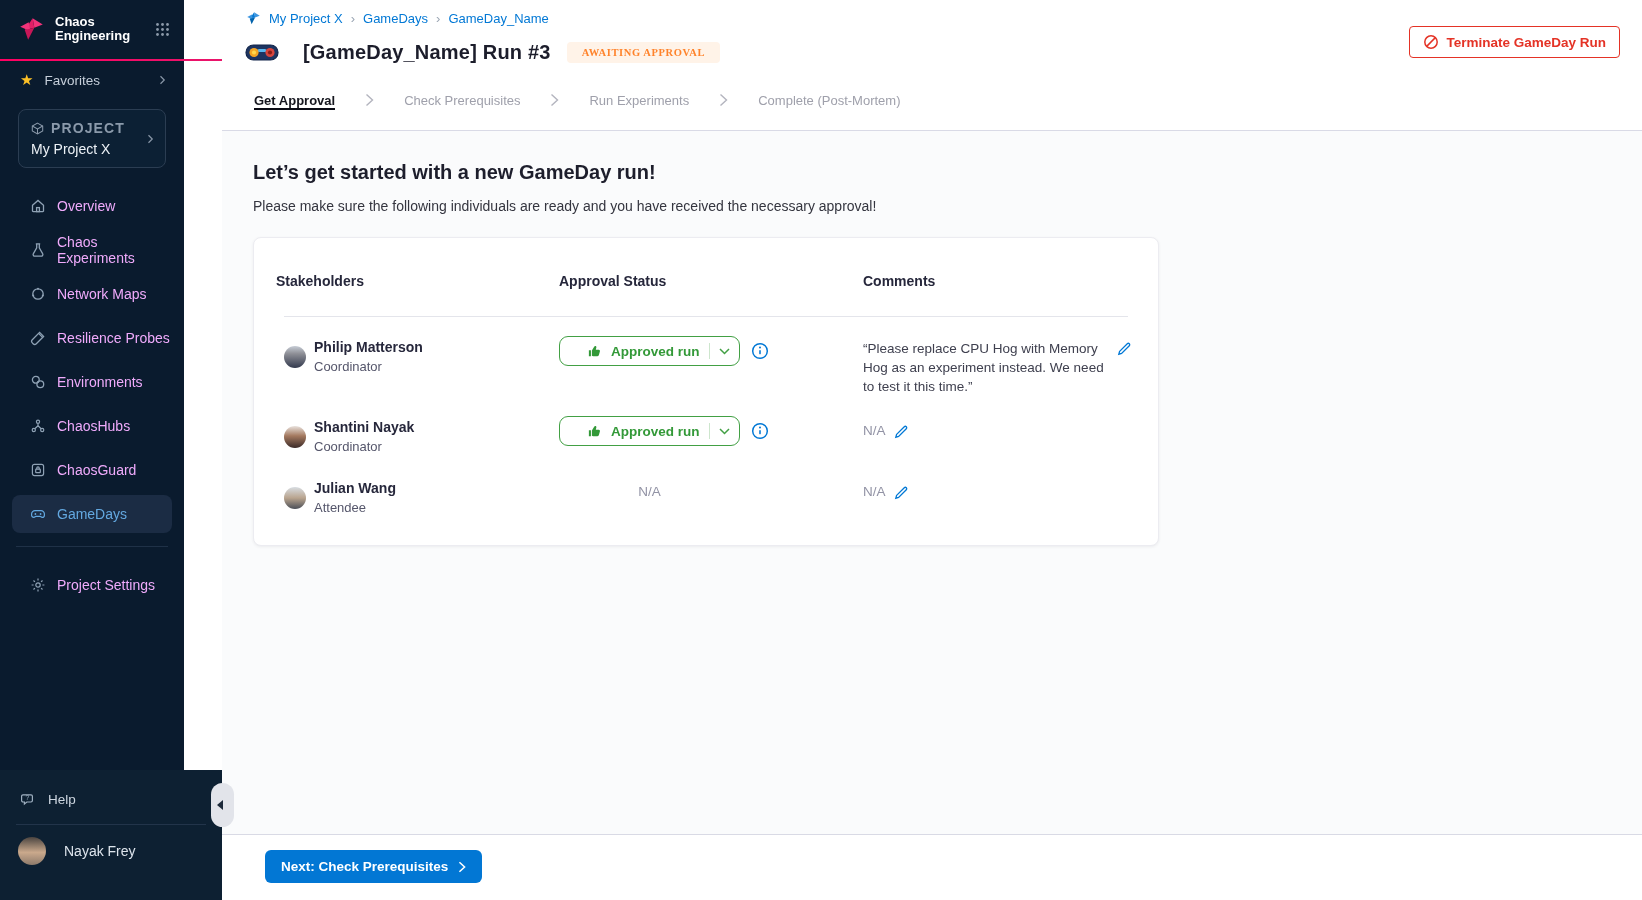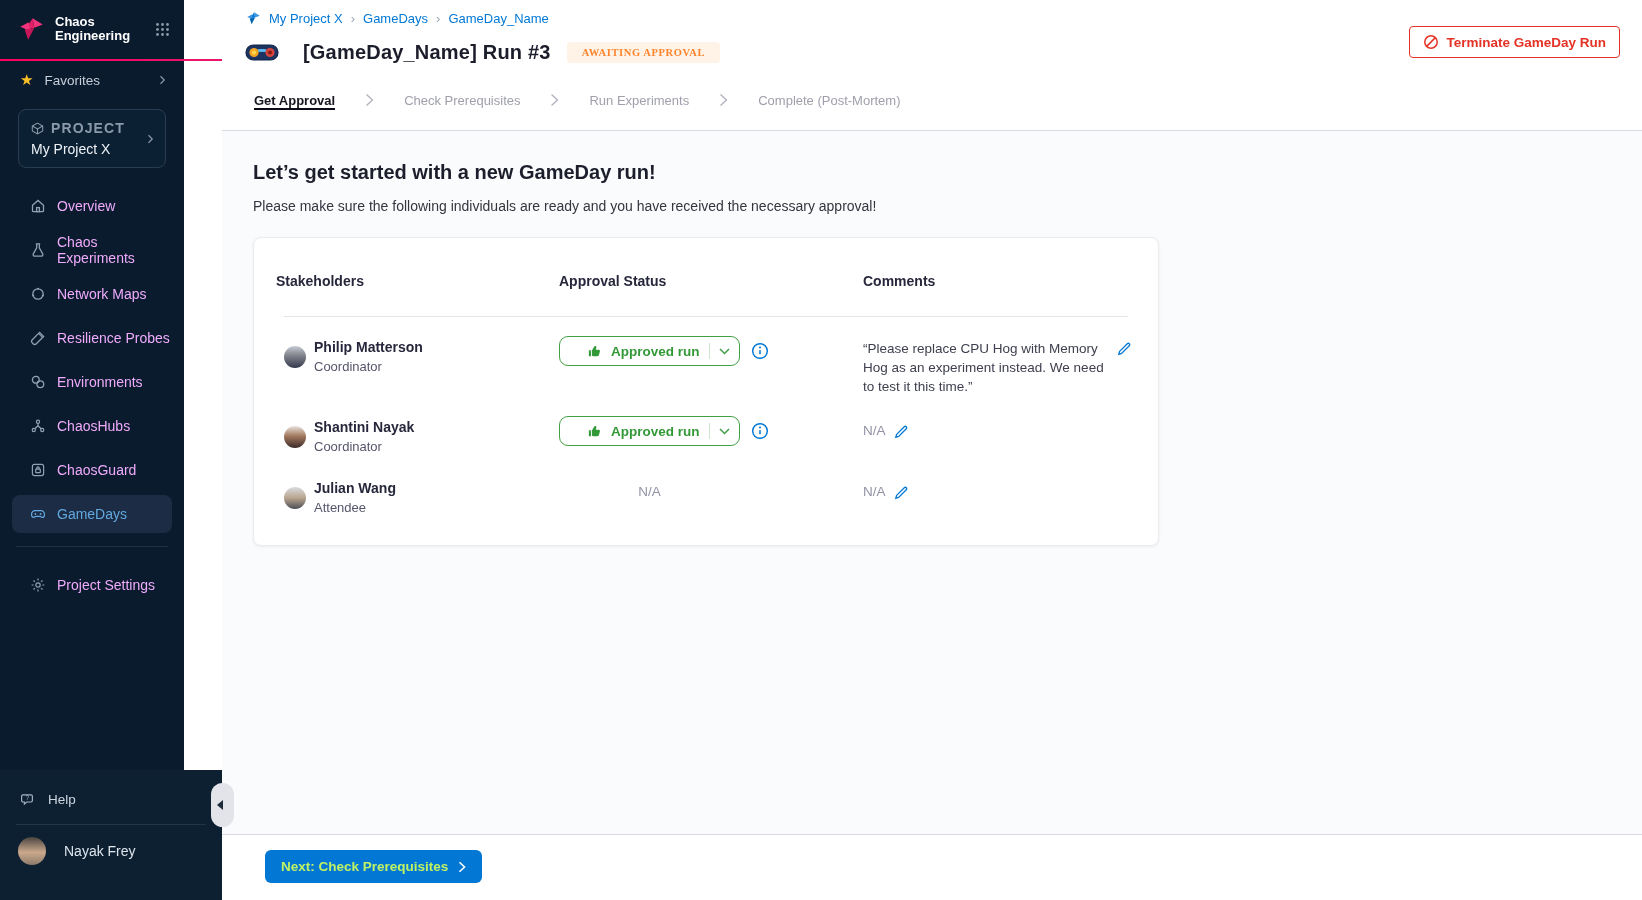--- a/index.html
+++ b/index.html
@@ -98,21 +98,21 @@
   .approve-btn .ap-chev { margin-left:9px; display:flex; color:#42a044; }
 
   .info-icon { position:absolute; left:497px; width:18px; height:18px; cursor:pointer; }
   .na-approval { position:absolute; left:305px; width:181px; text-align:center; font-size:13.5px; color:#9293a5; }
   .comment-text { position:absolute; left:609px; width:248px; font-size:13.5px; color:#3f404f; line-height:19px; }
   .na-comment { position:absolute; left:609px; font-size:13.5px; color:#9293a5; }
   .pencil { position:absolute; width:16px; height:16px; cursor:pointer; }
 
   .footer { position:absolute; left:0; top:834px; width:100%; height:66px; background:#fff; border-top:1px solid #d9dae5; }
   .next-btn { position:absolute; left:43px; top:15px; height:33px; display:flex; align-items:center; gap:10px;
-    background:#0277d4; color:#bef264; border:none; border-radius:6px; padding:0 16px;
+    background:#0277d4; color:#ffffff; border:none; border-radius:6px; padding:0 16px;
     font-size:13.5px; font-weight:bold; cursor:pointer; font-family:inherit; }
 </style>
 </head>
 <body>
 
 <aside class="sidebar">
   <div class="brand">
     <span>
       <svg width="27" height="27" viewBox="0 0 24 24">
         <path d="M13 2 L22 7.5 L14.5 10.5 Z" fill="#f0337a"></path>

